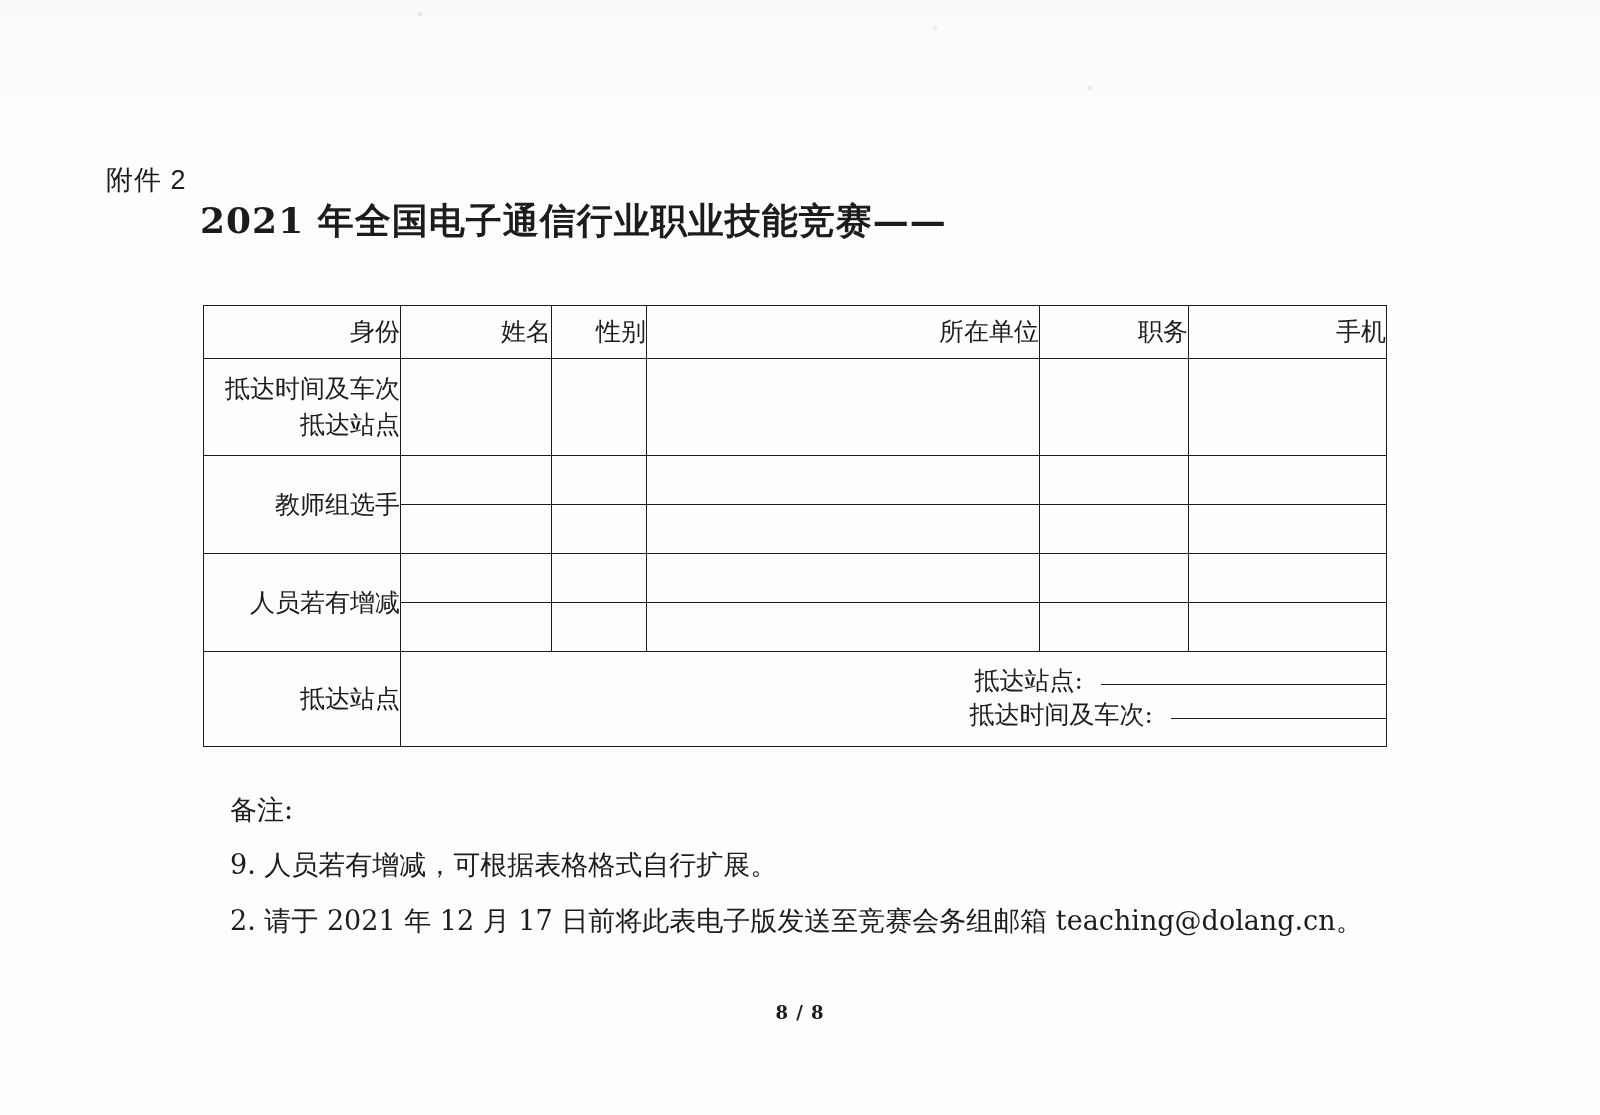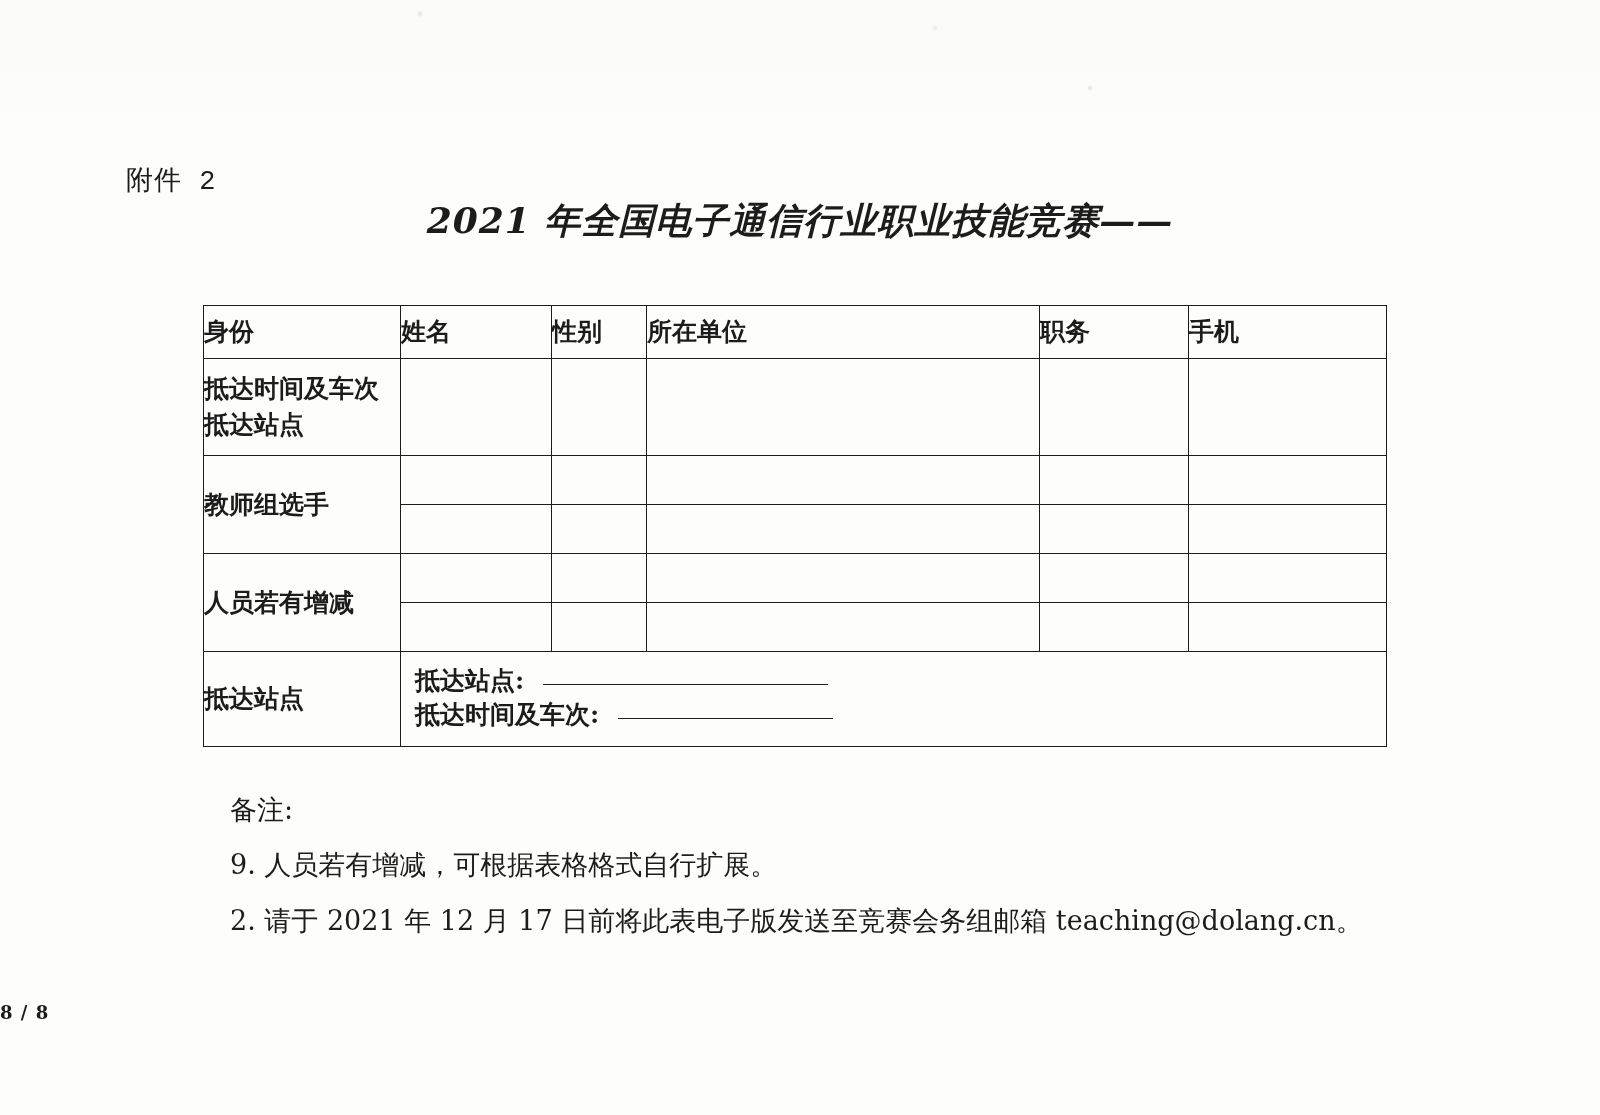--- a/index.html
+++ b/index.html
@@ -26,59 +26,56 @@
       linear-gradient(to bottom, rgba(0,0,0,0.012), rgba(0,0,0,0) 140px);
     pointer-events: none;
   }
   .page {
     position: absolute;
     inset: 0;
   }
 
   .attachment-label {
     position: absolute;
-    left: 126px;
+    left: 106px;
     top: 162px;
-    font-family: Liberation Mono, monospace;
+    font-family: Liberation Sans, sans-serif;
     font-size: 27px;
     letter-spacing: 1px;
   }
 
   .doc-title {
     position: absolute;
     left: 200px;
     top: 196px;
     width: 1200px;
-    text-align: center;
     font-weight: bold;
     font-size: 36px;
     line-height: 1.35;
     letter-spacing: 1px;
-    font-style: italic;
   }
   .doc-title .line2 {
     display: block;
   }
 
   table.receipt {
     position: absolute;
     left: 203px;
     top: 305px;
     width: 1177px;
     border-collapse: collapse;
     table-layout: fixed;
   }
   table.receipt td {
     border: 1.6px solid #1c1c1c;
     font-size: 25px;
-    text-align: left;
+    text-align: right;
     vertical-align: middle;
     padding: 0;
     line-height: 1.35;
-    font-weight: bold;
   }
   .h-ident   { width: 196px; }
   .h-name    { width: 150px; }
   .h-gender  { width: 94px;  }
   .h-unit    { width: 392px; }
   .h-post    { width: 148px; }
   .h-phone   { width: 197px; }
 
   tr.head td { height: 52px; }
   td.cell-blank { height: 48px; }
@@ -117,21 +114,21 @@
     font-size: 27px;
     line-height: 2.05;
   }
   .notes div { white-space: nowrap; margin-left: 40px; }
 
   .page-number {
     position: absolute;
     left: 0;
     right: 0;
     top: 1002px;
-    text-align: left;
+    text-align: center;
     font-size: 18px;
     font-weight: bold;
     letter-spacing: 1px;
   }
 </style>
 </head>
 <body>
 
 <div class="page">
 

